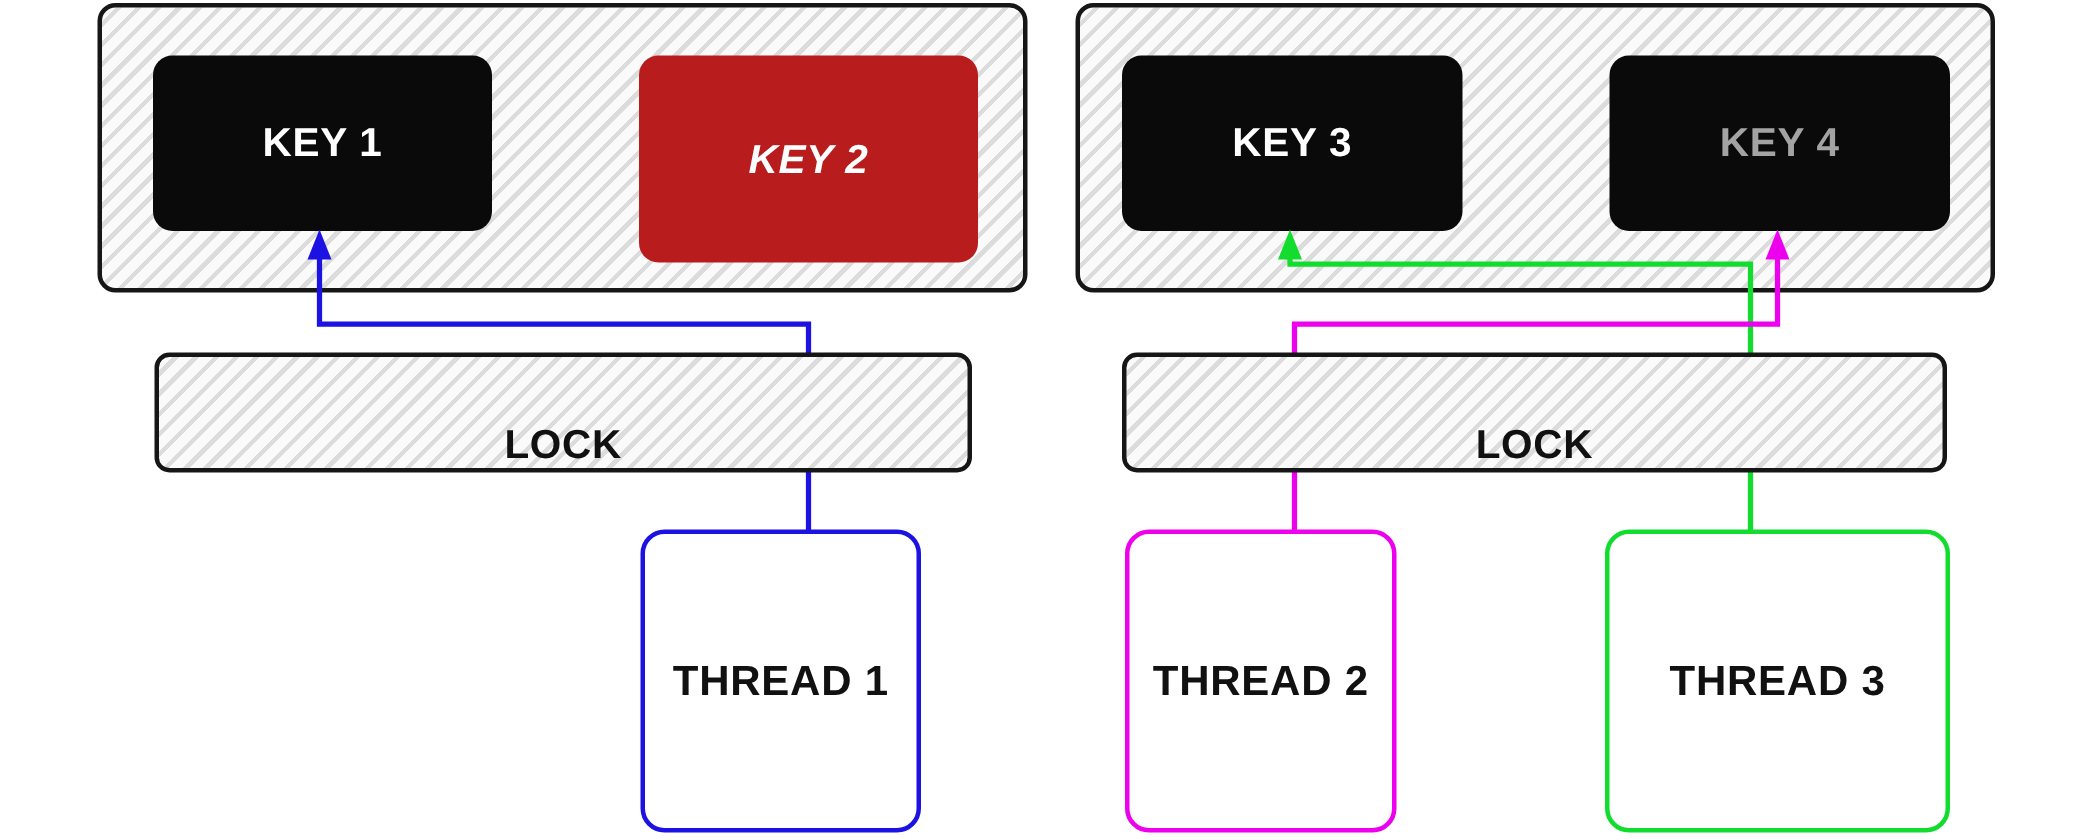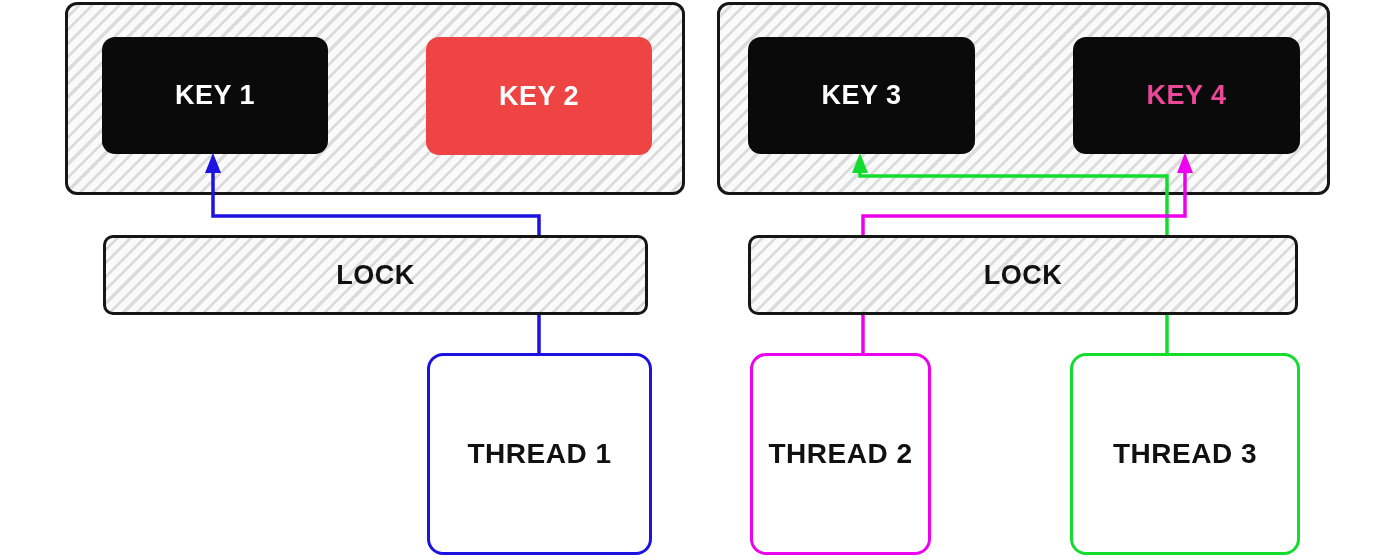--- a/index.html
+++ b/index.html
@@ -18,21 +18,21 @@
     box-sizing:border-box;z-index:1;
   }
   .key{
     position:absolute;border-radius:13px;box-sizing:border-box;z-index:1;
     display:flex;align-items:center;justify-content:center;
     font-weight:700;font-size:27px;letter-spacing:0.5px;
   }
   .lock{
     position:absolute;border:3.5px solid #161616;border-radius:10px;
     box-sizing:border-box;z-index:3;
-    display:flex;align-items:center;justify-content:center;
+    display:flex;align-items:flex-end;justify-content:center;
     font-weight:700;font-size:27px;letter-spacing:0.5px;color:#111111;
   }
   .thread{
     position:absolute;background:#ffffff;border:3.5px solid #888;border-radius:16px;
     box-sizing:border-box;z-index:3;
     display:flex;align-items:center;justify-content:center;
     font-weight:700;font-size:28px;letter-spacing:0.5px;color:#111111;
   }
   .arrows{position:absolute;left:0;top:0;z-index:2;}
 </style>
@@ -40,28 +40,28 @@
 <body>
 
 <div class="canvas">
 
   <div class="container hatch" style="left:65px;top:2px;width:620px;height:193px;"></div>
   <div class="container hatch" style="left:717px;top:2px;width:613px;height:193px;"></div>
 
   <div class="key" style="left: 102px; top: 37px; width: 226px; height: 117px; background: rgb(10, 10, 10);">
     <span style="color: rgb(255, 255, 255);">KEY 1</span>
   </div>
-  <div class="key" style="left: 426px; top: 37px; width: 226px; height: 118px; background: #ef4444;">
+  <div class="key" style="left: 426px; top: 37px; width: 226px; height: 138px; background: #b91c1c; font-style: italic;">
     <span style="color: rgb(255, 255, 255);">KEY 2</span>
   </div>
   <div class="key" style="left: 748px; top: 37px; width: 227px; height: 117px; background: rgb(10, 10, 10);">
     <span style="color: rgb(255, 255, 255);">KEY 3</span>
   </div>
   <div class="key" style="left: 1073px; top: 37px; width: 227px; height: 117px; background: rgb(10, 10, 10);">
-    <span style="color: #ec4899;">KEY 4</span>
+    <span style="color: #a3a3a3;">KEY 4</span>
   </div>
 
   <svg class="arrows" width="1400" height="560" viewBox="0 0 1400 560">
 
     <polyline points="1167,355 1167,176 860,176 860,172" fill="none" stroke="#12dd2e" stroke-width="3.5" stroke-linejoin="miter" style="stroke: rgb(18, 221, 46);"></polyline>
     <polygon points="860,153 852,173 868,173" fill="#12dd2e" style="fill: rgb(18, 221, 46);"></polygon>
 
     <polyline points="863,355 863,216 1185,216 1185,172" fill="none" stroke="#ed00ed" stroke-width="3.5" stroke-linejoin="miter" style="stroke: rgb(237, 0, 237);"></polyline>
     <polygon points="1185,153 1177,173 1193,173" fill="#ed00ed" style="fill: rgb(237, 0, 237);"></polygon>
 
@@ -69,21 +69,21 @@
     <polygon points="213,153 205,173 221,173" fill="#1c12e2" style="fill: rgb(28, 18, 226);"></polygon>
   </svg>
 
   <div class="lock hatch" style="left:103px;top:235px;width:545px;height:80px;">
     <span>LOCK</span>
   </div>
   <div class="lock hatch" style="left:748px;top:235px;width:550px;height:80px;">
     <span>LOCK</span>
   </div>
 
-  <div class="thread" style="left: 427px; top: 353px; width: 225px; height: 202px; border-color: rgb(28, 18, 226);">
+  <div class="thread" style="left: 427px; top: 353px; width: 187px; height: 202px; border-color: rgb(28, 18, 226);">
     <span>THREAD 1</span>
   </div>
   <div class="thread" style="left: 750px; top: 353px; width: 181px; height: 202px; border-color: rgb(237, 0, 237);">
     <span>THREAD 2</span>
   </div>
   <div class="thread" style="left: 1070px; top: 353px; width: 230px; height: 202px; border-color: rgb(18, 221, 46); text-align: center;">
     <span>THREAD 3</span>
   </div>
 
 </div>

